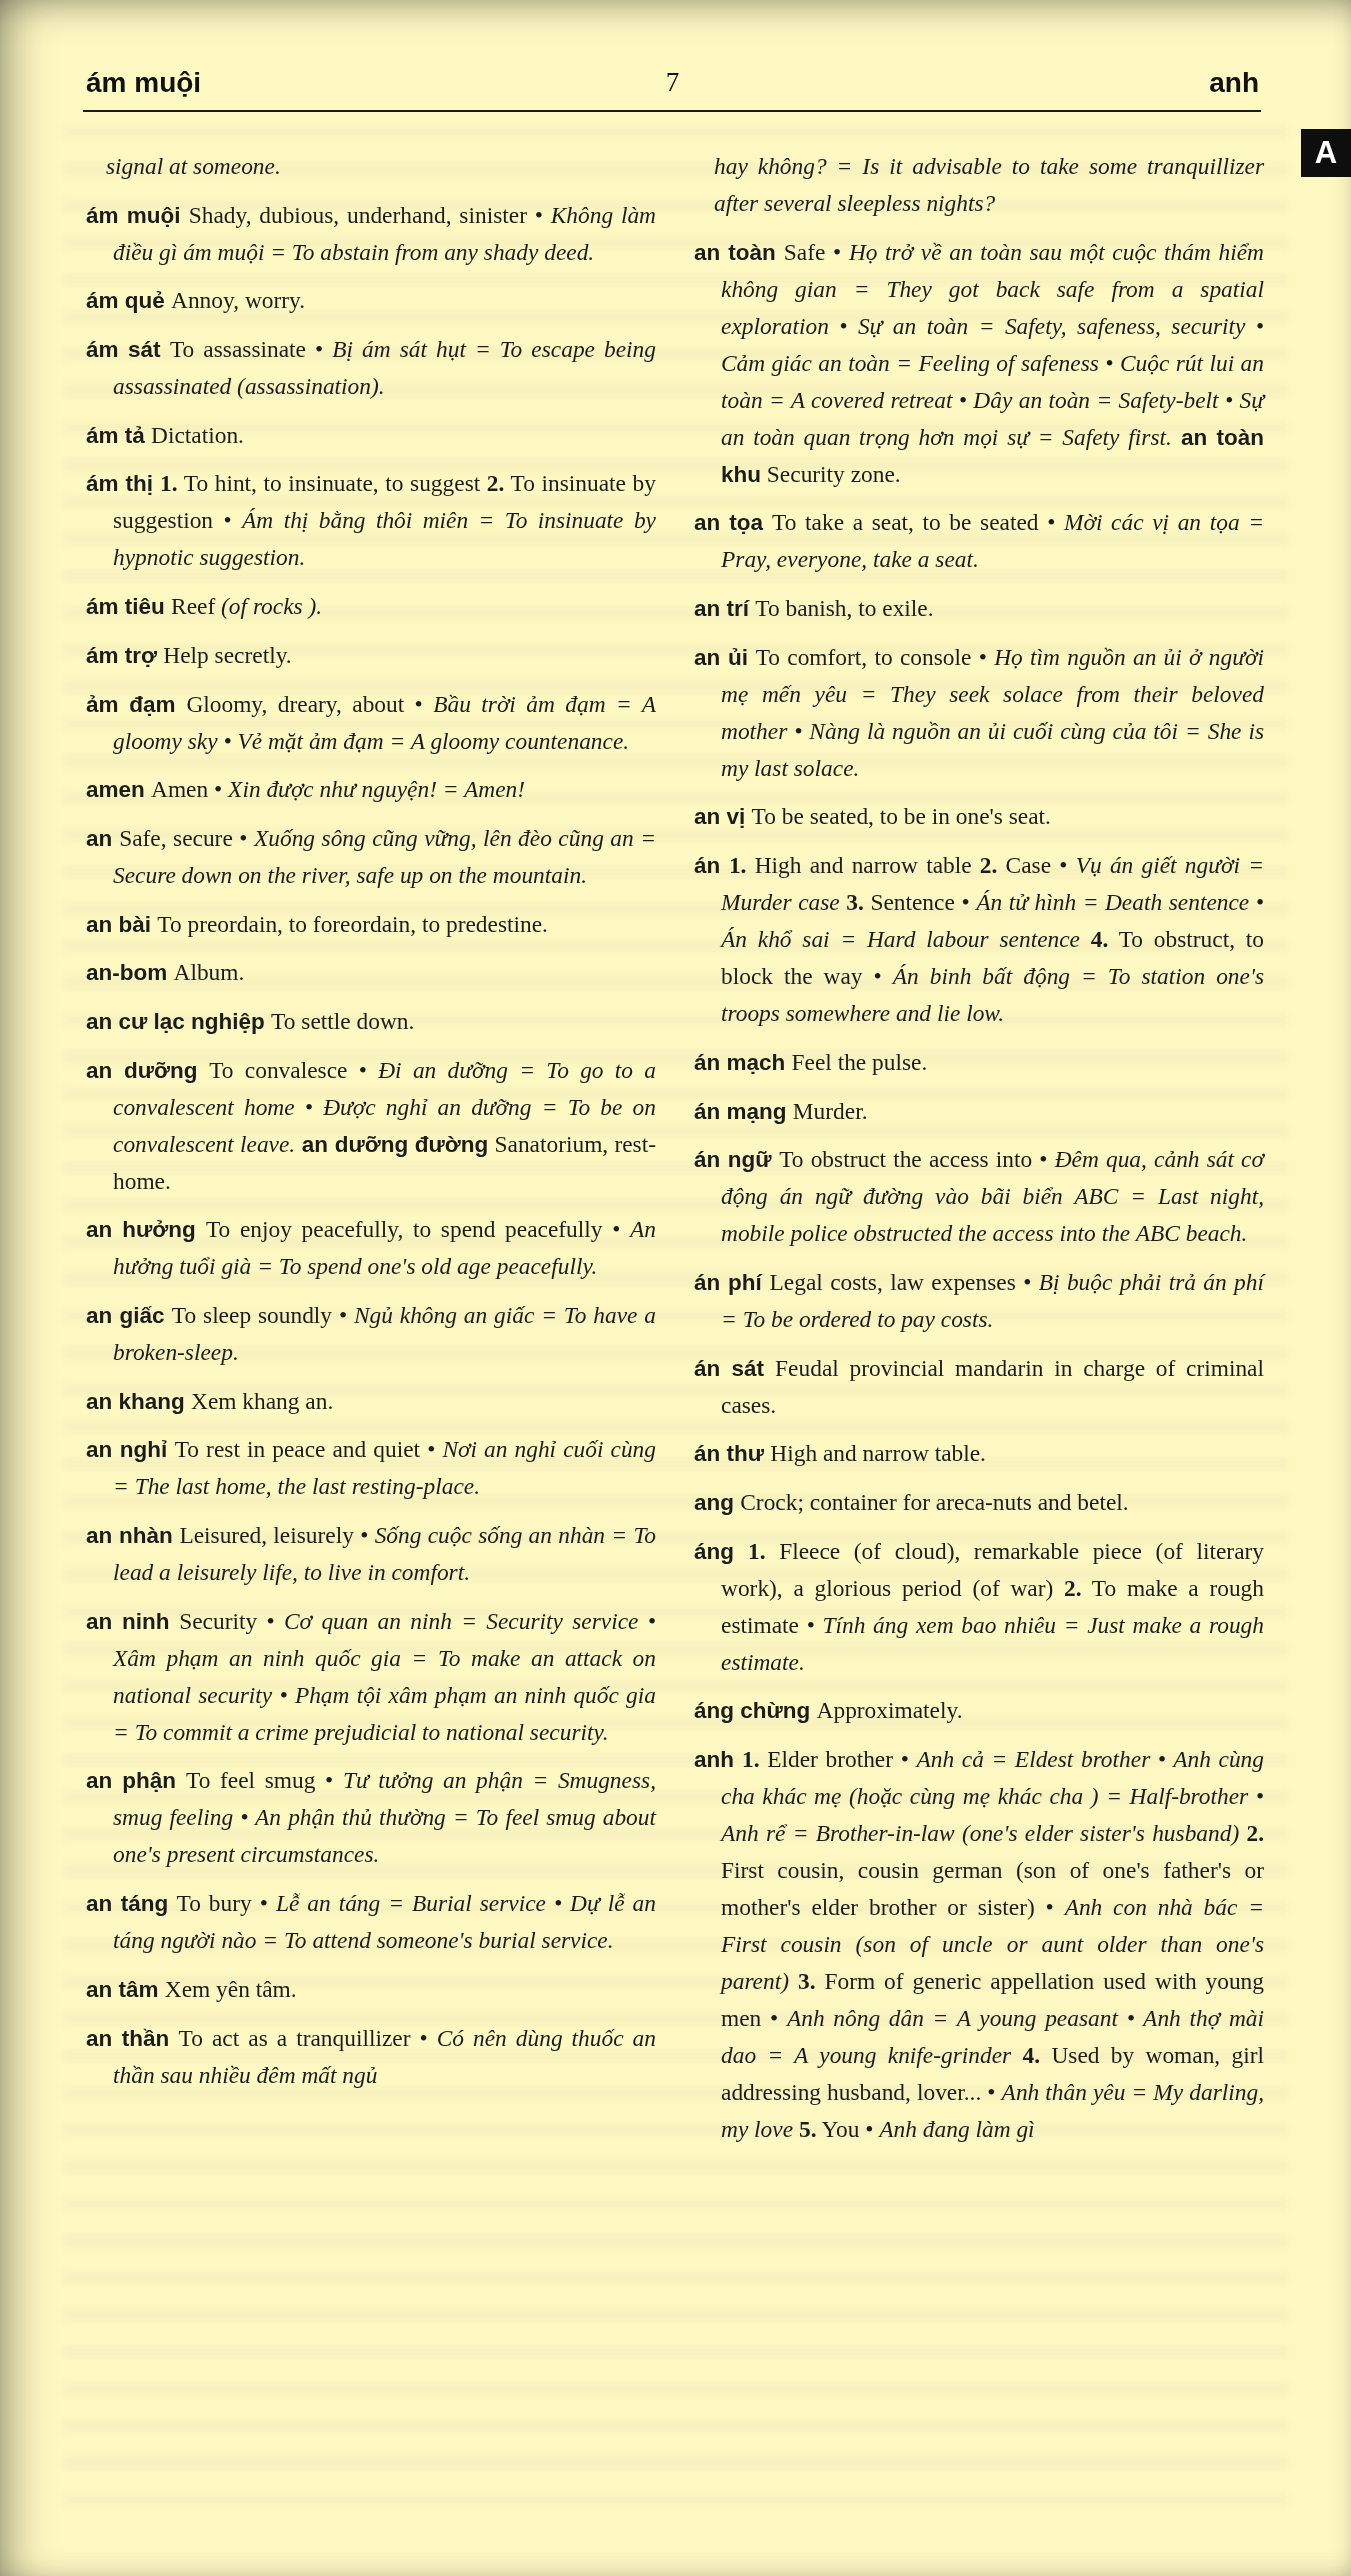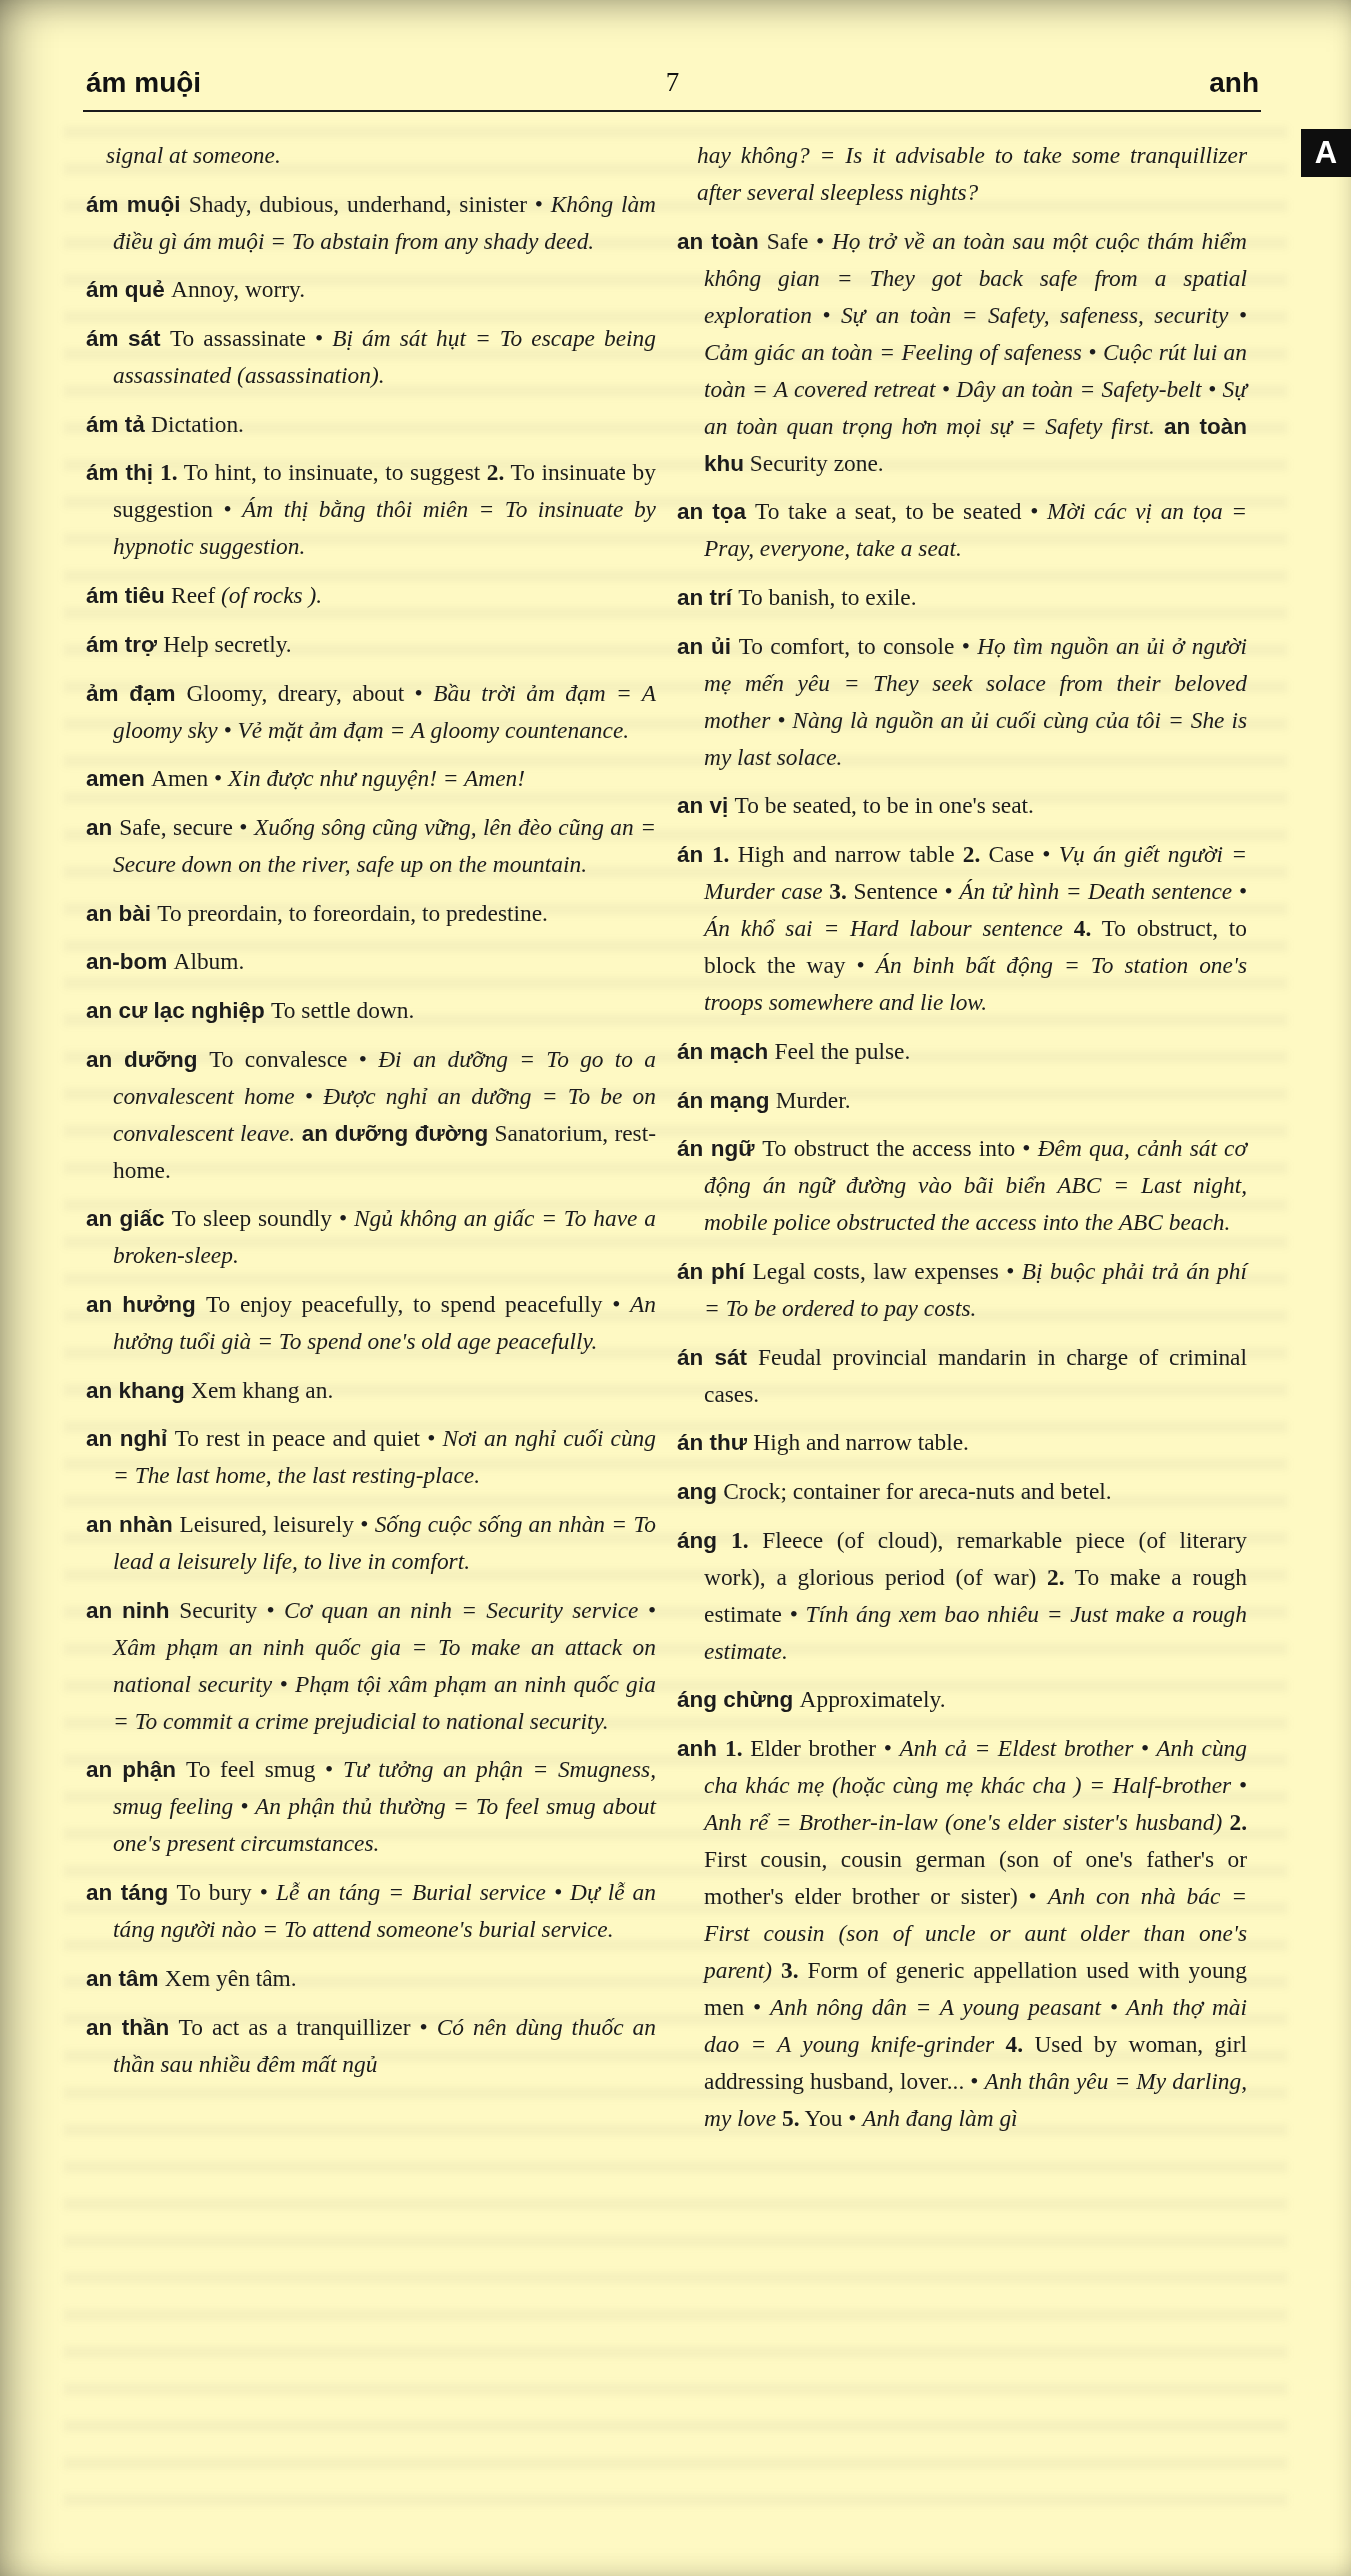--- a/index.html
+++ b/index.html
@@ -61,24 +61,24 @@
     top:129px; right:0;
     width:50px; height:48px;
     background:#0e0e0e;
     color:#ffffff;
     display:flex; align-items:center; justify-content:center;
     font-family:"Liberation Sans", sans-serif;
     font-weight:bold; font-size:31px;
   }
   .content {
     position:absolute;
-    top:137px; left:86px;
+    top:148px; left:86px;
     width:1178px;
     display:flex;
-    gap:21px;
+    gap:38px;
   }
   .col { width:570px; }
   .entry {
     font-size:23.4px;
     line-height:37px;
     color:#1c1c1c;
     padding-left:27px;
     text-indent:-27px;
     margin-bottom:11.7px;
     text-align:justify;
@@ -119,22 +119,22 @@
         <div class="entry"><span class="head">ám thị </span><span class="s-b">1.</span><span class="s-r"> To hint, to insinuate, to suggest </span><span class="s-b">2.</span><span class="s-r"> To insinuate by suggestion • </span><span class="s-i">Ám thị bằng thôi miên = To insinuate by hypnotic suggestion.</span></div>
         <div class="entry"><span class="head">ám tiêu </span><span class="s-r">Reef </span><span class="s-i">(of rocks ).</span></div>
         <div class="entry"><span class="head">ám trợ </span><span class="s-r">Help secretly.</span></div>
         <div class="entry"><span class="head">ảm đạm </span><span class="s-r">Gloomy, dreary, about • </span><span class="s-i">Bầu trời ảm đạm = A gloomy sky • Vẻ mặt ảm đạm = A gloomy countenance.</span></div>
         <div class="entry"><span class="head">amen </span><span class="s-r">Amen • </span><span class="s-i">Xin được như nguyện! = Amen!</span></div>
         <div class="entry"><span class="head">an </span><span class="s-r">Safe, secure • </span><span class="s-i">Xuống sông cũng vững, lên đèo cũng an = Secure down on the river, safe up on the mountain.</span></div>
         <div class="entry"><span class="head">an bài </span><span class="s-r">To preordain, to foreordain, to predestine.</span></div>
         <div class="entry"><span class="head">an-bom </span><span class="s-r">Album.</span></div>
         <div class="entry"><span class="head">an cư lạc nghiệp </span><span class="s-r">To settle down.</span></div>
         <div class="entry"><span class="head">an dưỡng </span><span class="s-r">To convalesce • </span><span class="s-i">Đi an dưỡng = To go to a convalescent home • Được nghỉ an dưỡng = To be on convalescent leave.</span><span class="s-h"> an dưỡng đường</span><span class="s-r"> Sanatorium, rest-home.</span></div>
+        <div class="entry"><span class="head">an hưởng </span><span class="s-r">To enjoy peacefully, to spend peacefully • </span><span class="s-i">An hưởng tuổi già = To spend one's old age peacefully.</span></div>
         <div class="entry"><span class="head">an giấc </span><span class="s-r">To sleep soundly • </span><span class="s-i">Ngủ không an giấc = To have a broken-sleep.</span></div>
-        <div class="entry"><span class="head">an hưởng </span><span class="s-r">To enjoy peacefully, to spend peacefully • </span><span class="s-i">An hưởng tuổi già = To spend one's old age peacefully.</span></div>
         <div class="entry"><span class="head">an khang </span><span class="s-r">Xem khang an.</span></div>
         <div class="entry"><span class="head">an nghỉ </span><span class="s-r">To rest in peace and quiet • </span><span class="s-i">Nơi an nghỉ cuối cùng = The last home, the last resting-place.</span></div>
         <div class="entry"><span class="head">an nhàn </span><span class="s-r">Leisured, leisurely • </span><span class="s-i">Sống cuộc sống an nhàn = To lead a leisurely life, to live in comfort.</span></div>
         <div class="entry"><span class="head">an ninh </span><span class="s-r">Security • </span><span class="s-i">Cơ quan an ninh = Security service • Xâm phạm an ninh quốc gia = To make an attack on national security • Phạm tội xâm phạm an ninh quốc gia = To commit a crime prejudicial to national security.</span></div>
         <div class="entry"><span class="head">an phận </span><span class="s-r">To feel smug • </span><span class="s-i">Tư tưởng an phận = Smugness, smug feeling • An phận thủ thường = To feel smug about one's present circumstances.</span></div>
         <div class="entry"><span class="head">an táng </span><span class="s-r">To bury • </span><span class="s-i">Lễ an táng = Burial service • Dự lễ an táng người nào = To attend someone's burial service.</span></div>
         <div class="entry"><span class="head">an tâm </span><span class="s-r">Xem yên tâm.</span></div>
         <div class="entry"><span class="head">an thần </span><span class="s-r">To act as a tranquillizer • </span><span class="s-i">Có nên dùng thuốc an thần sau nhiều đêm mất ngủ</span></div>
       </div>
     <div class="col">

